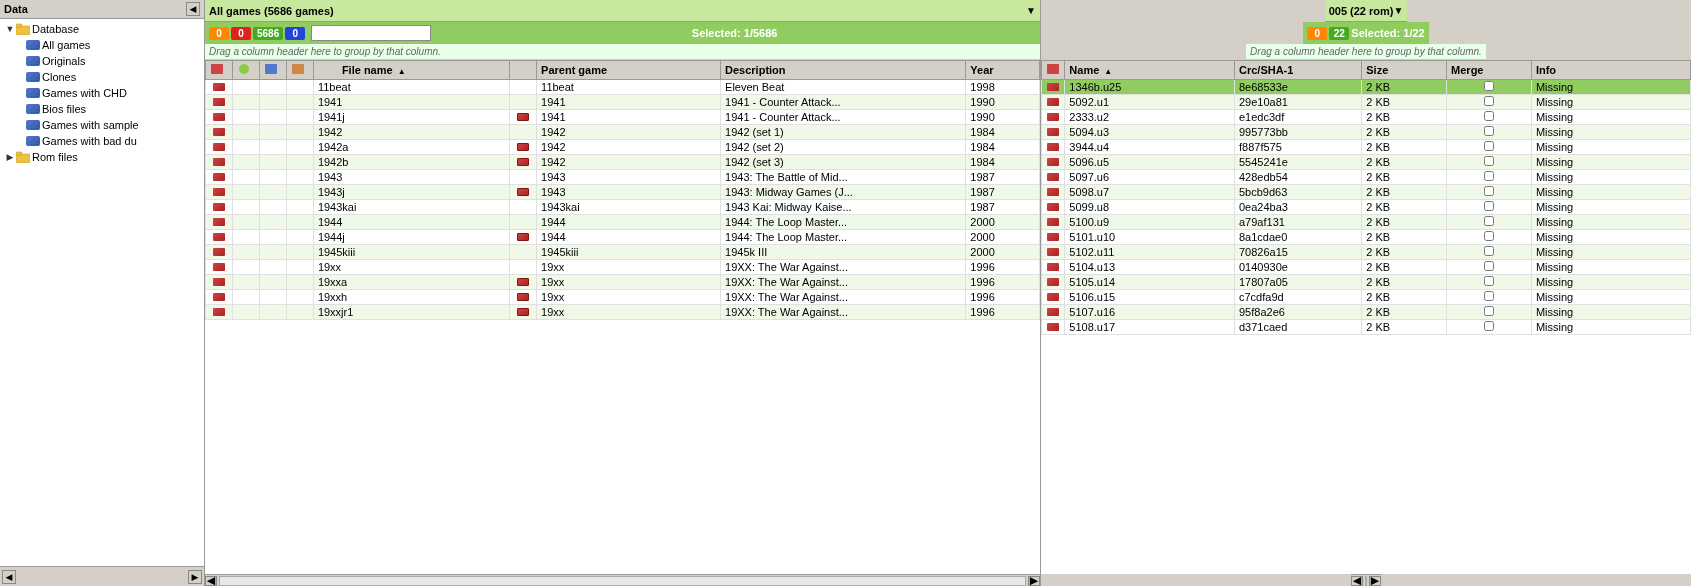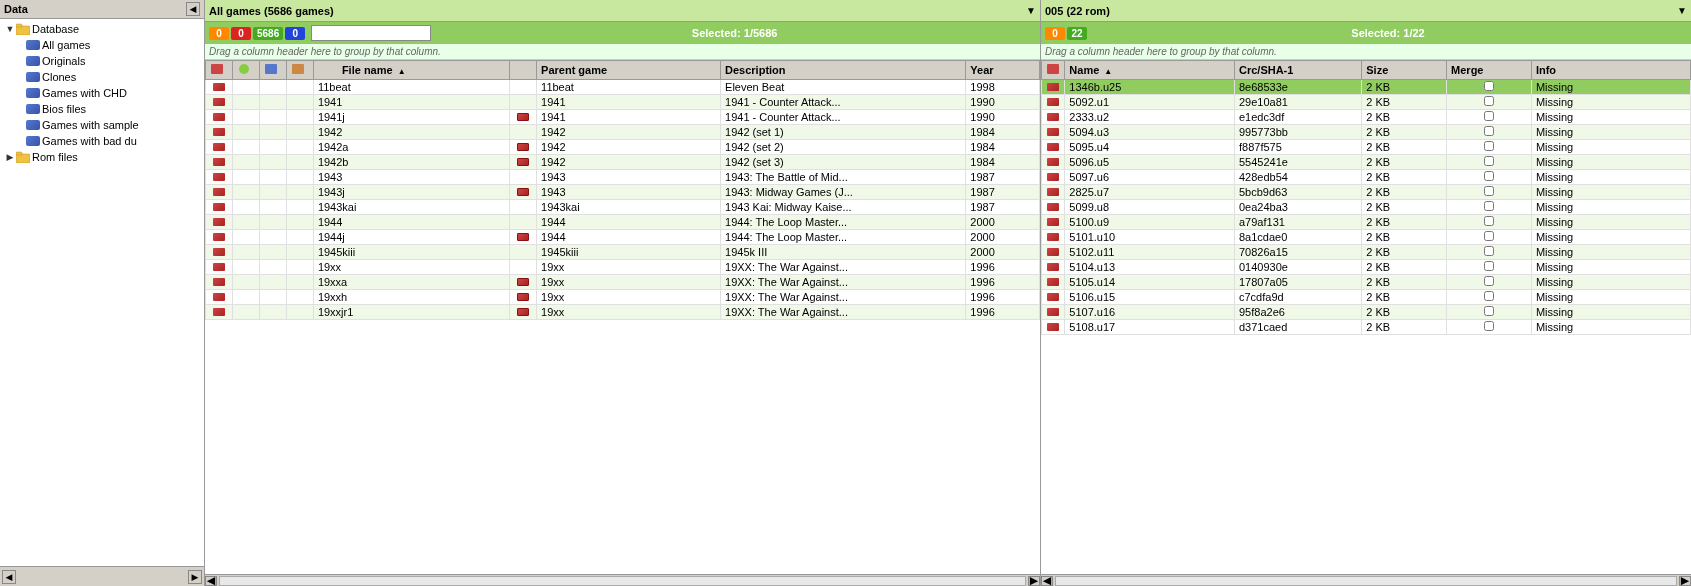--- a/index.html
+++ b/index.html
@@ -44,21 +44,21 @@
     table { width: 100%; border-collapse: collapse; table-layout: fixed; }
     thead th { background: #d4d0c8; border: 1px solid #999; padding: 2px 4px; text-align: left; position: sticky; top: 0; z-index: 1; font-weight: bold; white-space: nowrap; overflow: hidden; cursor: pointer; }
     tbody tr:nth-child(even) { background: #f0f8e8; }
     tbody tr:nth-child(odd) { background: white; }
     tbody tr.selected { background: #90cc60; }
     td { border: 1px solid #e0e0e0; padding: 1px 4px; white-space: nowrap; overflow: hidden; text-overflow: ellipsis; }
     .chip-red { display: inline-block; width: 12px; height: 8px; background: linear-gradient(135deg, #cc4444 0%, #aa2222 100%); border-radius: 1px; }
     .sort-arrow { font-size: 8px; margin-left: 2px; }
 
     
-    .right-panel { width: 650px; display: flex; flex-direction: column; overflow: hidden; }
+    .right-panel { width: 650px; display: flex; flex-direction: column; overflow: hidden; align-items: center; }
 
     .scrollbar-area { height: 12px; background: #d4d0c8; border-top: 1px solid #999; display: flex; align-items: center; }
     .h-scrollbar { flex: 1; height: 10px; background: #e8e8e8; border: 1px solid #aaa; margin: 0 2px; }
 
     .checkbox-cell { text-align: center; }
     input[type=checkbox] { width: 10px; height: 10px; }
   </style>
 </head>
 <body>
 
@@ -475,21 +475,21 @@
       <td>5094.u3</td>
       <td>995773bb</td>
       <td>2 KB</td>
       <td class="checkbox-cell"><input type="checkbox" style=""></td>
       <td>Missing</td>
     </tr>
             <tr>
       <td style="text-align:center;">
         <span style="display:inline-block;width:12px;height:8px;background:linear-gradient(135deg,#cc4444,#aa2222);border-radius:1px;"></span>
       </td>
-      <td>5095.u4</td>
+      <td>3944.u4</td>
       <td>f887f575</td>
       <td>2 KB</td>
       <td class="checkbox-cell"><input type="checkbox" style=""></td>
       <td>Missing</td>
     </tr>
             <tr>
       <td style="text-align:center;">
         <span style="display:inline-block;width:12px;height:8px;background:linear-gradient(135deg,#cc4444,#aa2222);border-radius:1px;"></span>
       </td>
       <td>5096.u5</td>
@@ -505,21 +505,21 @@
       <td>5097.u6</td>
       <td>428edb54</td>
       <td>2 KB</td>
       <td class="checkbox-cell"><input type="checkbox" style=""></td>
       <td>Missing</td>
     </tr>
             <tr>
       <td style="text-align:center;">
         <span style="display:inline-block;width:12px;height:8px;background:linear-gradient(135deg,#cc4444,#aa2222);border-radius:1px;"></span>
       </td>
-      <td>2825.u7</td>
+      <td>5098.u7</td>
       <td>5bcb9d63</td>
       <td>2 KB</td>
       <td class="checkbox-cell"><input type="checkbox" style=""></td>
       <td>Missing</td>
     </tr>
             <tr>
       <td style="text-align:center;">
         <span style="display:inline-block;width:12px;height:8px;background:linear-gradient(135deg,#cc4444,#aa2222);border-radius:1px;"></span>
       </td>
       <td>5099.u8</td>

